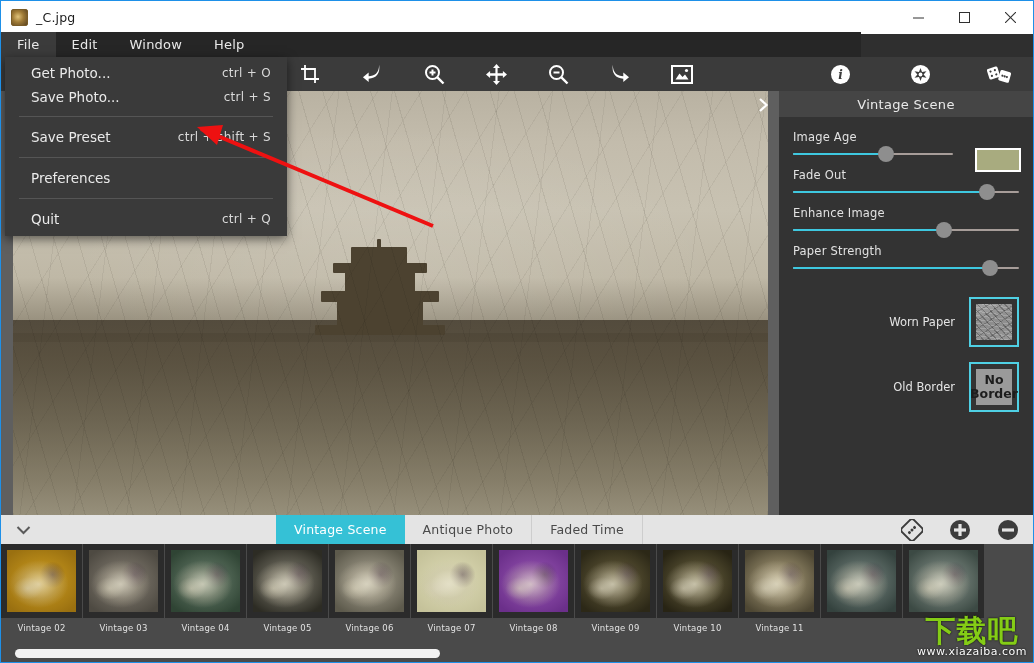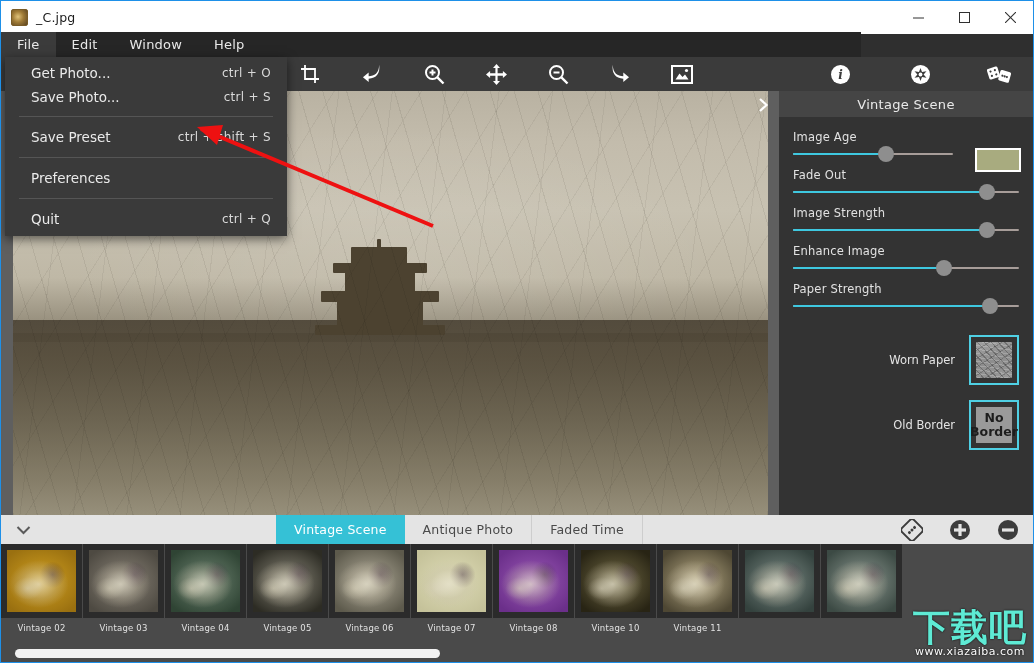--- a/index.html
+++ b/index.html
@@ -230,21 +230,21 @@
     position:absolute; left:0; top:643px; width:1032px; height:19px;
     background:#4a4a4a; display:flex; align-items:center;
   }
   .hscroll-thumb {
     height:9px; background:#f2f2f2; border-radius:5px; margin-left:14px;
   }
 
   
   .watermark { position:absolute; right:6px; bottom:4px; z-index:80; text-align:center;}
   .wm-main {
-    font-size:37px; font-weight:bold; color:#5eead4; letter-spacing:1px;
+    font-size:30px; font-weight:bold; color:#84cc16; letter-spacing:1px;
     text-shadow:0 0 2px #000; line-height:.95;
     font-family:"DejaVu Sans","Liberation Sans",sans-serif;
     margin-top:31px;
   }
   .wm-sub { font-size:11px; color:#fff; text-shadow:0 0 2px #000; letter-spacing:.5px;}
 </style>
 </head>
 <body>
 
 <div id="app">
@@ -410,27 +410,20 @@
     </div>
 
     <div class="slider-block">
       <div class="slider-label">Fade Out</div>
       <div class="track" style="width:226px">
         <div class="fill" style="width:86%"></div>
         <div class="knob" style="left:86%"></div>
       </div>
     </div>
 
-    <div class="slider-block">
-      <div class="slider-label">Image Strength</div>
-      <div class="track" style="width:226px">
-        <div class="fill" style="width:86%"></div>
-        <div class="knob" style="left:86%"></div>
-      </div>
-    </div>
 
     <div class="slider-block">
       <div class="slider-label">Enhance Image</div>
       <div class="track" style="width:226px">
         <div class="fill" style="width:67%"></div>
         <div class="knob" style="left:67%"></div>
       </div>
     </div>
 
     <div class="slider-block">
@@ -538,20 +531,26 @@
         <div class="thumb-label">Vintage 07</div>
       </div>
       <div class="thumb-cell">
         <div class="thumb">
           <div class="img" style="background: radial-gradient(65% 60%, rgb(155, 89, 182) 0%, rgb(107, 47, 138) 100%);"></div>
         </div>
         <div class="thumb-label">Vintage 08</div>
       </div>
       <div class="thumb-cell">
         <div class="thumb">
+          <div class="img" style="background: radial-gradient(65% 60%, rgb(109, 100, 64) 0%, rgb(44, 40, 23) 100%);"></div>
+        </div>
+        <div class="thumb-label">Vintage 09</div>
+      </div>
+      <div class="thumb-cell">
+        <div class="thumb">
           <div class="img" style="background: radial-gradient(65% 60%, rgb(114, 106, 69) 0%, rgb(40, 36, 20) 100%);"></div>
         </div>
         <div class="thumb-label">Vintage 10</div>
       </div>
       <div class="thumb-cell">
         <div class="thumb">
           <div class="img" style="background: radial-gradient(65% 60%, rgb(184, 171, 133) 0%, rgb(78, 71, 51) 100%);"></div>
         </div>
         <div class="thumb-label">Vintage 11</div>
       </div>

